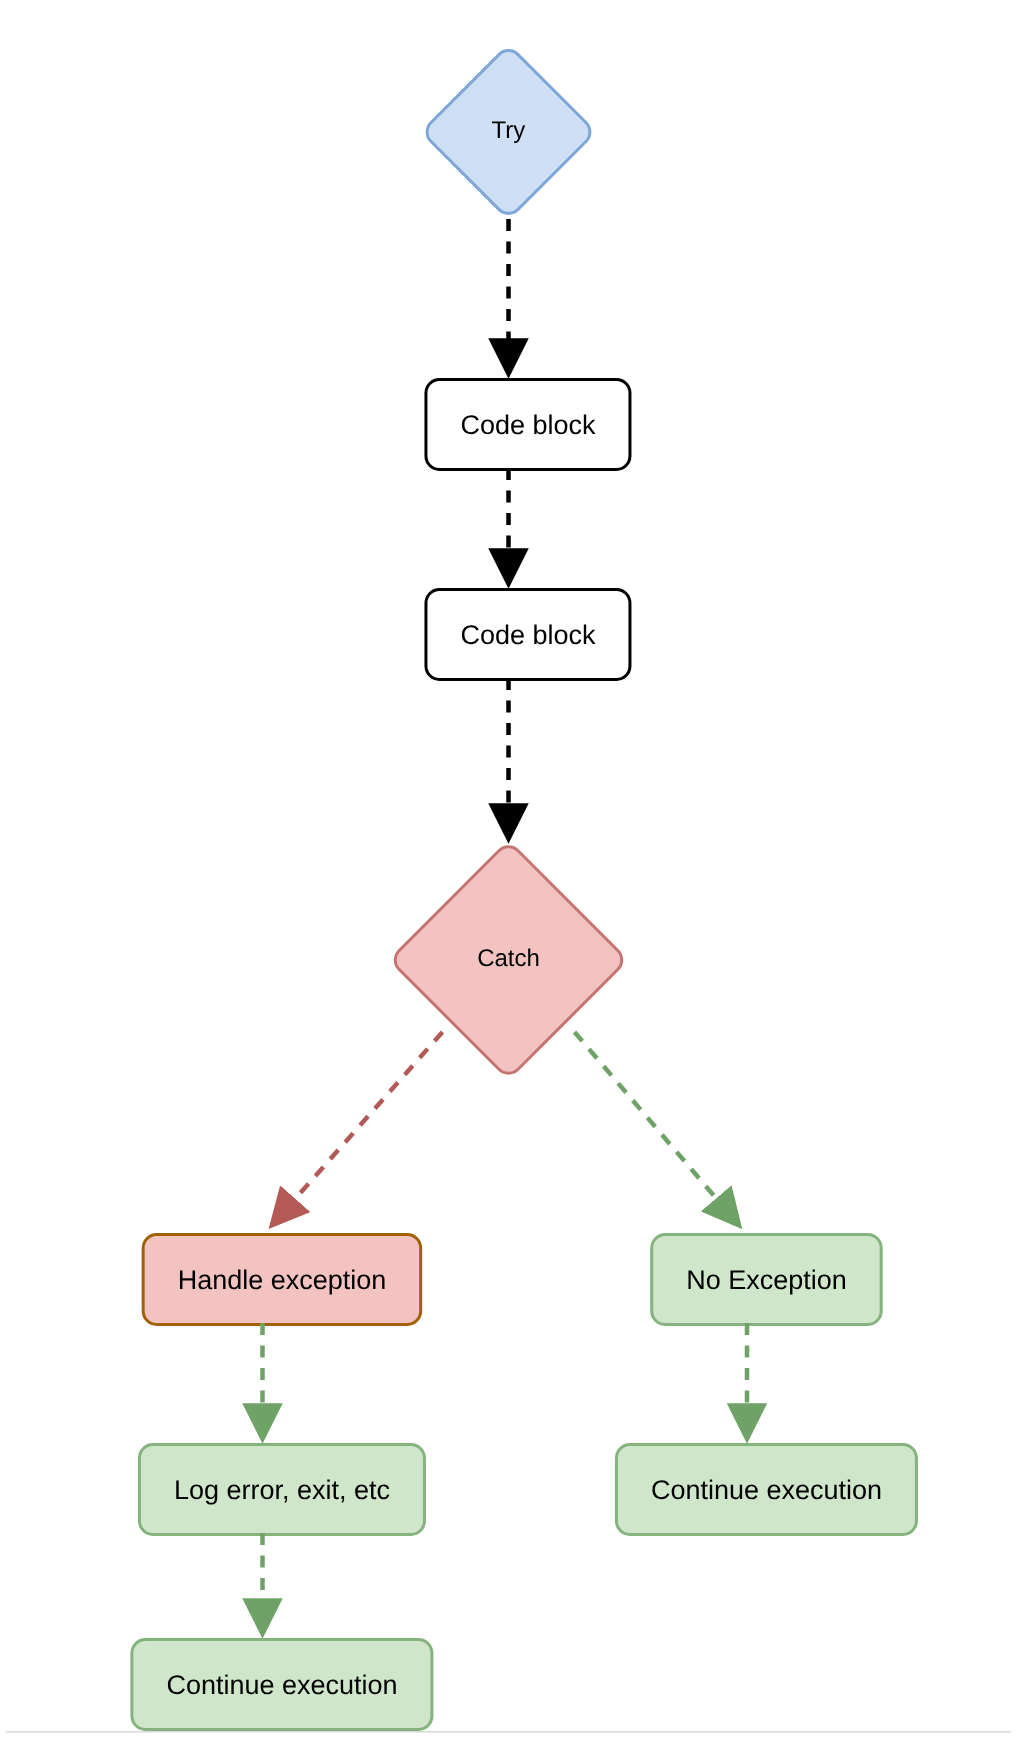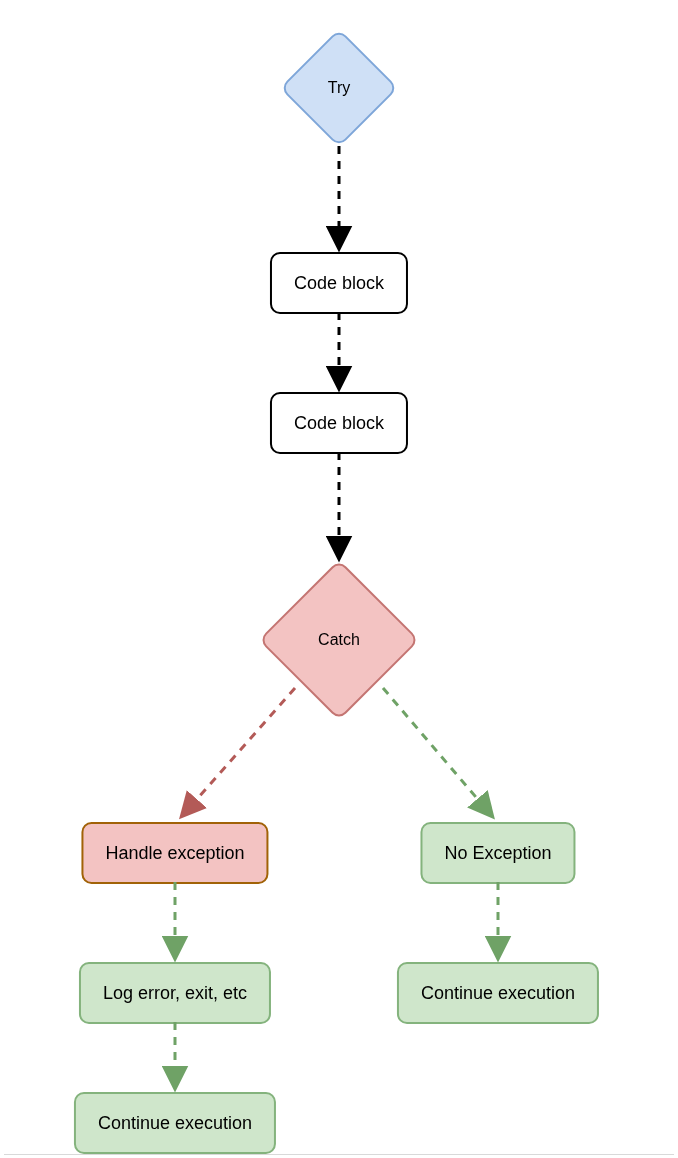--- a/index.html
+++ b/index.html
@@ -55,20 +55,21 @@
     position: absolute;
     transform: translateX(-50%);
     border-radius: 10px;
     display: flex;
     align-items: center;
     justify-content: center;
     min-height: 46px;
     padding: 6px 22px;
     font-size: 18px;
     white-space: nowrap;
+    margin-left: 13px;
   }
   .bw    { background: #ffffff; border: 2px solid #000000; }
   .red   { background: #f3c3c2; border: 2px solid #a16207; }
   .green { background: #cfe6cb; border: 2px solid #84b37d; }
 
   
   svg.edges {
     position: absolute;
     left: 0; top: 0;
     width: 678px;

